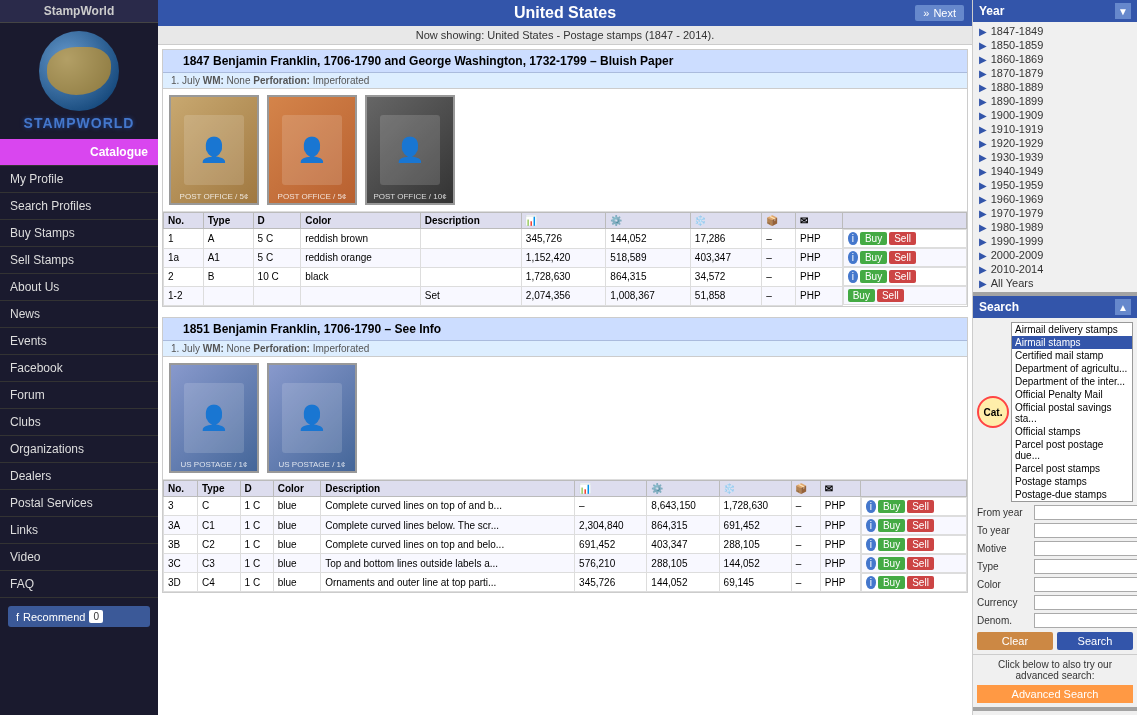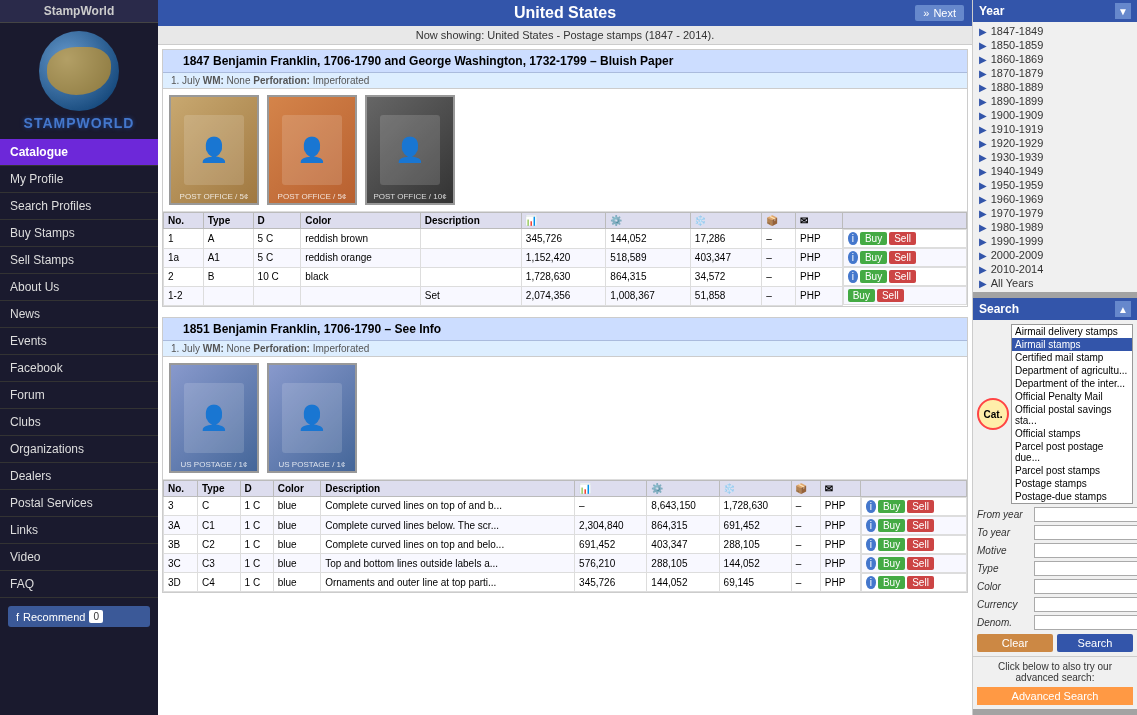--- a/index.html
+++ b/index.html
@@ -55,23 +55,24 @@
     .sidebar-nav-item {
       display: block;
       padding: 6px 10px;
       color: #ddd;
       font-size: 12px;
       cursor: pointer;
       border-bottom: 1px solid #333;
       text-decoration: none;
     }
     .sidebar-nav-item.active {
-      background: #6d28d9;
+      background: #d946ef;
       color: white;
       font-weight: bold;
+      text-align: right;
     }
     .fb-recommend {
       margin: 8px;
       background: #3b5998;
       color: white;
       border-radius: 3px;
       padding: 4px 8px;
       font-size: 11px;
       display: flex;
       align-items: center;
@@ -242,21 +243,21 @@
     
     #right-sidebar {
       width: 165px;
       background: #f0f0f0;
       display: flex;
       flex-direction: column;
       flex-shrink: 0;
       border-left: 1px solid #ccc;
     }
     .right-panel {
-      border-bottom: 6px solid #a3a3a3;
+      border-bottom: 4px solid #a3a3a3;
     }
     .right-panel-header {
       background: #3355aa;
       color: white;
       padding: 3px 6px;
       font-size: 12px;
       font-weight: bold;
       display: flex;
       align-items: center;
       justify-content: space-between;
@@ -300,21 +301,20 @@
       display: flex;
       align-items: center;
       margin-bottom: 3px;
       gap: 2px;
     }
     .search-label {
       width: 55px;
       font-size: 10px;
       color: #333;
       flex-shrink: 0;
-      font-style: italic;
     }
     .search-input {
       flex: 1;
       border: 1px solid #aaa;
       padding: 1px 3px;
       font-size: 10px;
     }
     .cat-row {
       display: flex;
       align-items: center;

